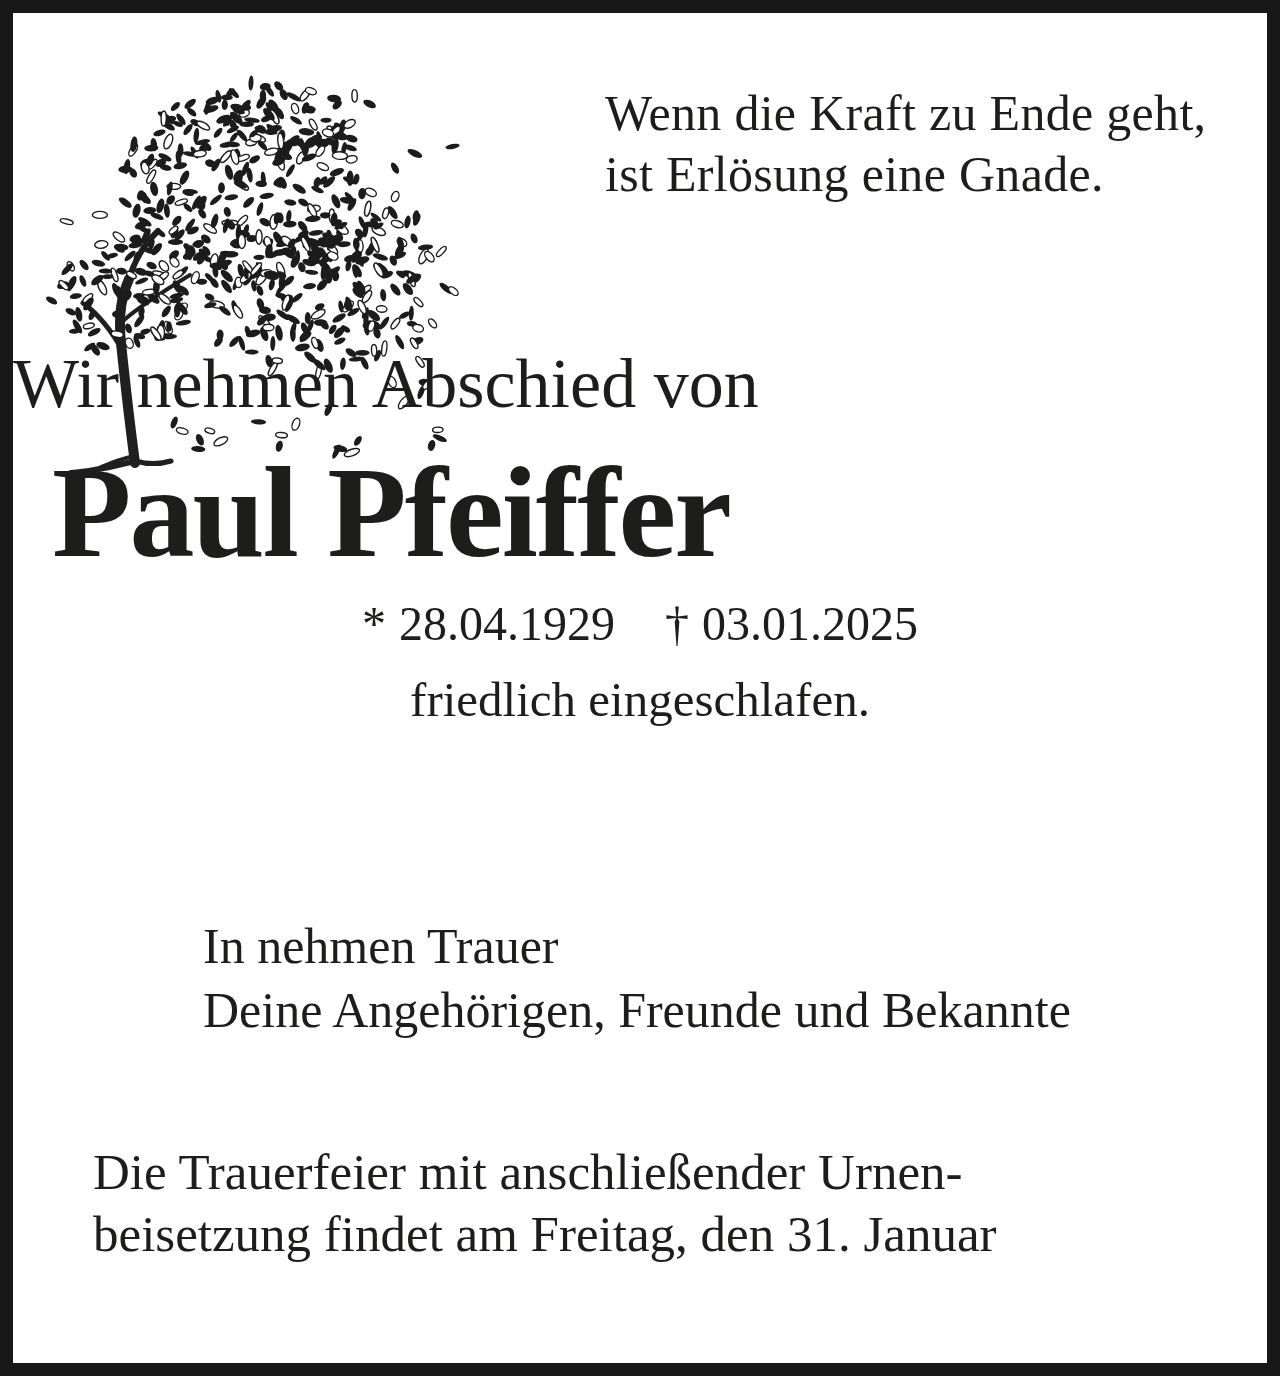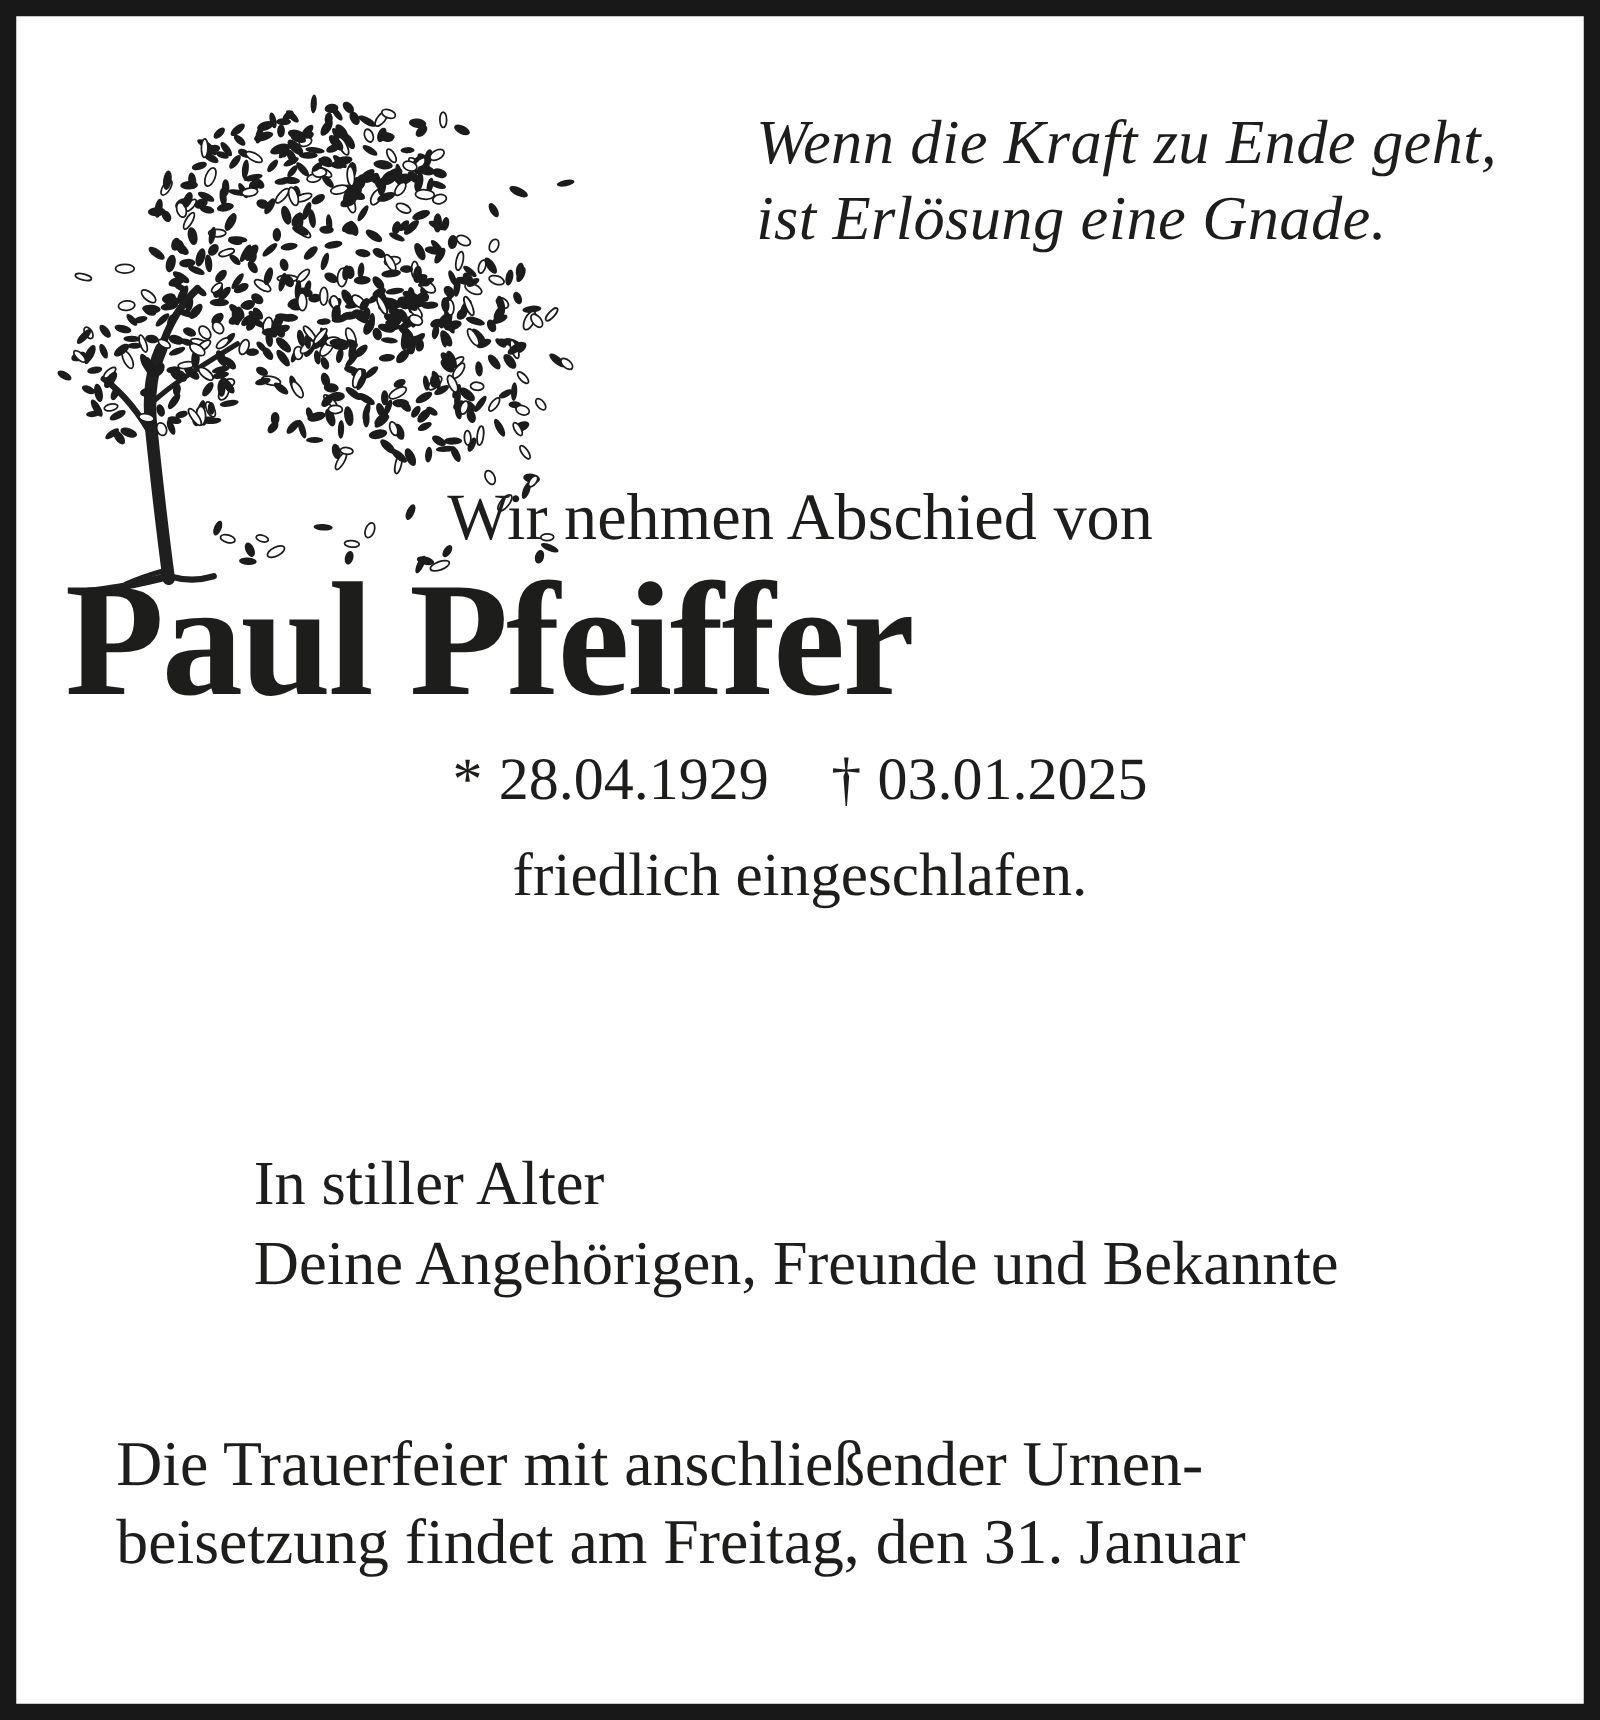--- a/index.html
+++ b/index.html
@@ -18,32 +18,31 @@
     position: absolute;
     left: 25px;
     top: 48px;
     width: 430px;
     height: 412px;
   }
   .quote {
     position: absolute;
     left: 592px;
     top: 70px;
-    font-style: italic;
     font-size: 50px;
     line-height: 61px;
     letter-spacing: 0.3px;
     white-space: nowrap;
   }
   .intro {
     position: absolute;
     left: 0; width: 100%;
-    top: 372px;
-    text-align: center;
-    font-size: 53px;
+    top: 342px;
+    text-align: left;
+    font-size: 70px;
     line-height: 58px;
   }
   .name {
     position: absolute;
     left: 0; width: 100%;
     top: 432px;
     margin: 0;
     font-size: 130px;
     line-height: 134px;
     font-weight: bold;
@@ -765,21 +764,21 @@
 
   <div class="dates">
     <span class="sym">*</span><span>28.04.1929</span><span class="gap"></span><span class="sym">†</span><span>03.01.2025</span>
   </div>
 
   <div class="message">
     <div>friedlich eingeschlafen.</div>
   </div>
 
   <div class="mourners">
-    <div>In stiller Alter</div>
+    <div>In nehmen Trauer</div>
     <div>Deine Angehörigen, Freunde und Bekannte</div>
   </div>
 
   <div class="funeral">
     <div>Die Trauerfeier mit anschließender Urnen-</div>
     <div>beisetzung findet am Freitag, den 31. Januar</div>
   </div>
 
 </div>
 

